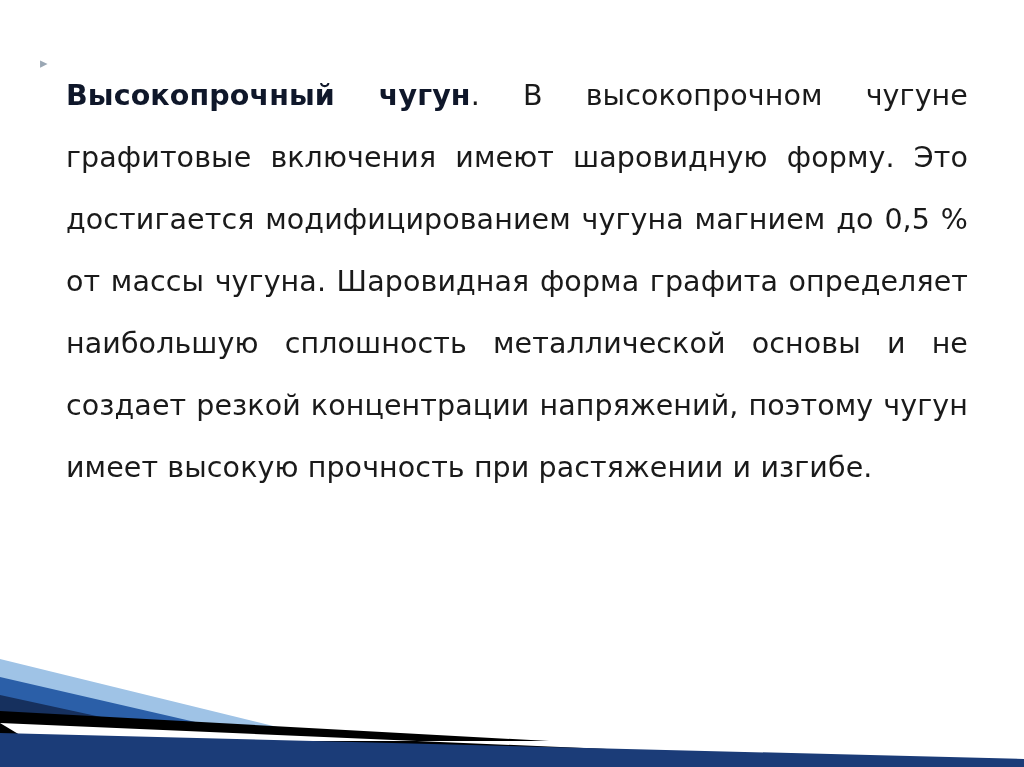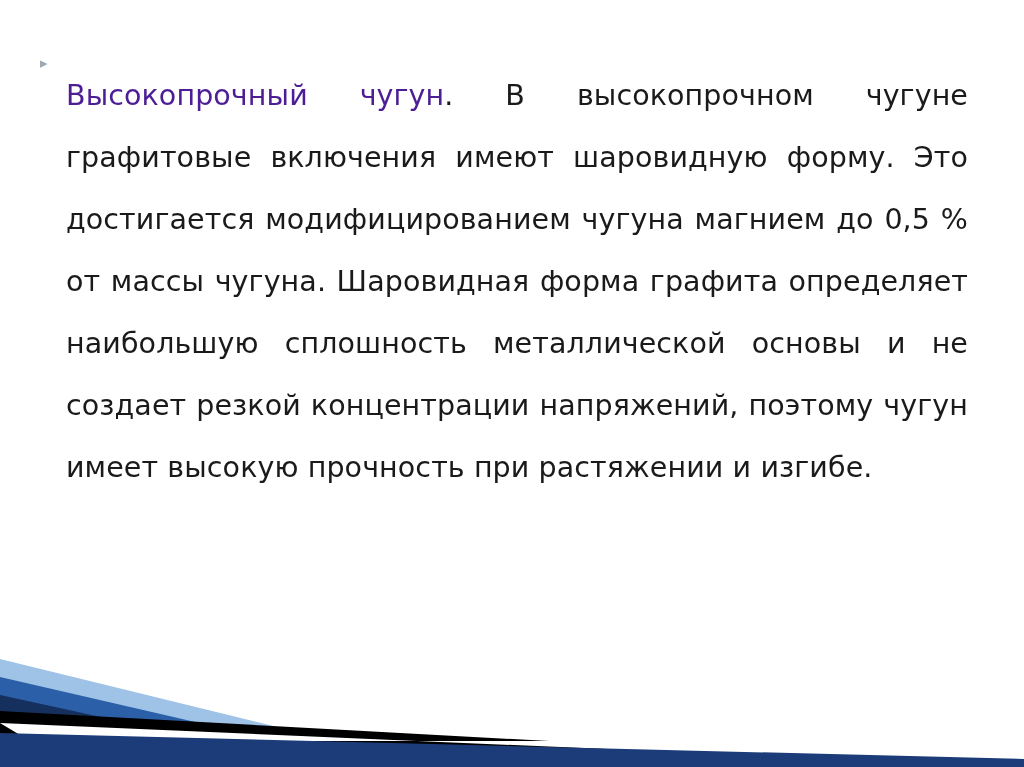--- a/index.html
+++ b/index.html
@@ -48,22 +48,22 @@
     flex: 1 1 auto;
     text-align: justify;
     text-justify: inter-word;
     font-size: 28.5px;
     line-height: 62px;
     color: #1a1a1a;
     letter-spacing: 0.1px;
     font-weight: 600;
   }
   .bullet-text .lead {
-    color: #4c1d95;
-    font-weight: 400;
+    color: #0f172a;
+    font-weight: 700;
   }
   .bullet-text .rest {
     font-weight: 400;
   }
 
   
   .decor {
     position: absolute;
     left: 0;
     bottom: 0;

